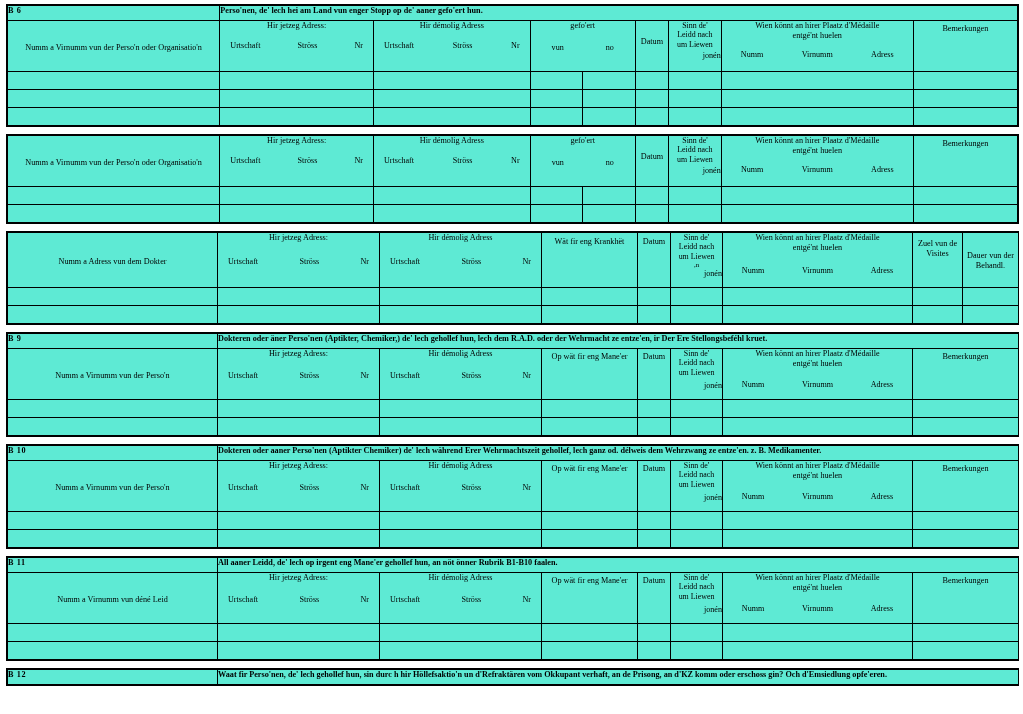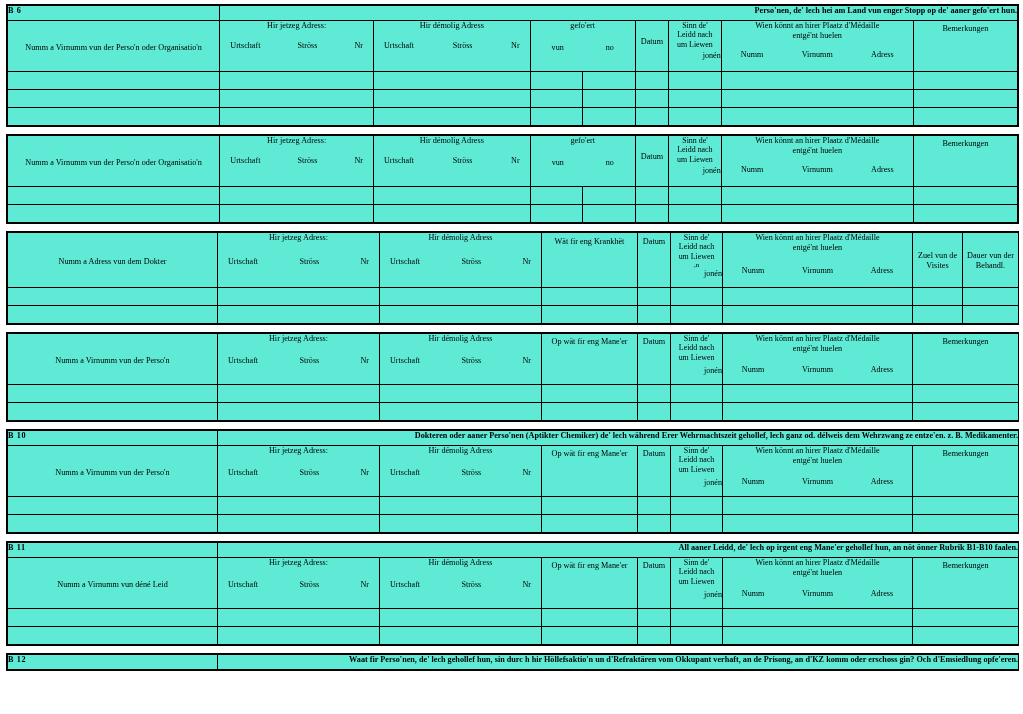--- a/index.html
+++ b/index.html
@@ -46,21 +46,21 @@
   }
   .sec-code{
     width:60px;
     text-align:left;
     padding-left:6px;
     font-size:9.6px;
     font-weight:bold;
     letter-spacing:0.6px;
   }
   .sec-title{
-    text-align:right;
+    text-align:left;
     font-weight:bold;
     font-size:9.3px;
     padding-left:0;
     padding-right:0;
   }
   
   .hdr{
     text-align:center;
     font-size:8.3px;
     line-height:1.25;
@@ -365,21 +365,21 @@
         <td class="hdr">
           <div>Wien könnt an hirer Plaatz d'Médaille</div>
           <div>entgé'nt huelen</div>
           <div class="nva" style="margin-top:12px">
             <span>Numm</span>
             <span>Virnumm</span>
             <span>Adress</span>
           </div>
         </td>
         <td class="hdr">
-          <div style="margin-top:18px;line-height:1.2">Zuel vun de Visites</div>
+          <div style="margin-top:6px;line-height:1.2">Zuel vun de Visites</div>
         </td>
         <td class="hdr">
           <div style="margin-top:18px;line-height:1.2">Dauer vun der Behandl.</div>
         </td>
       </tr>
       <tr class="datarow">
         <td></td>
         <td></td>
         <td></td>
         <td></td>
@@ -410,20 +410,24 @@
         <col style="width:210px">
           <col style="width:162px">
           <col style="width:162px">
         <col style="width:96px">
           <col style="width:33px">
         <col style="width:52px">
           <col style="width:190px">
           <col style="width:106px">
       </colgroup>
       <tbody>
+          <tr class="titlerow">
+        <td class="sec-code">B 9</td>
+        <td class="sec-title" colspan="7">Dokteren oder äner Perso'nen (Aptikter, Chemiker,) de' lech gehollef hun, lech dem R.A.D. oder der Wehrmacht ze entze'en, ir Der Ere Stellongsbeféhl kruet.</td>
+      </tr>
       <tr>
         <td class="hdr-left" style="height:50px">
           <div style="margin-top:22px">Numm a Virnumm vun der Perso'n</div>
         </td>
         <td class="hdr">
           <div>Hir jetzeg Adress:</div>
           <div class="addr-sub" style="margin-top:12px">
             <span>Urtschaft</span>
             <span>Ströss</span>
             <span>Nr</span>

